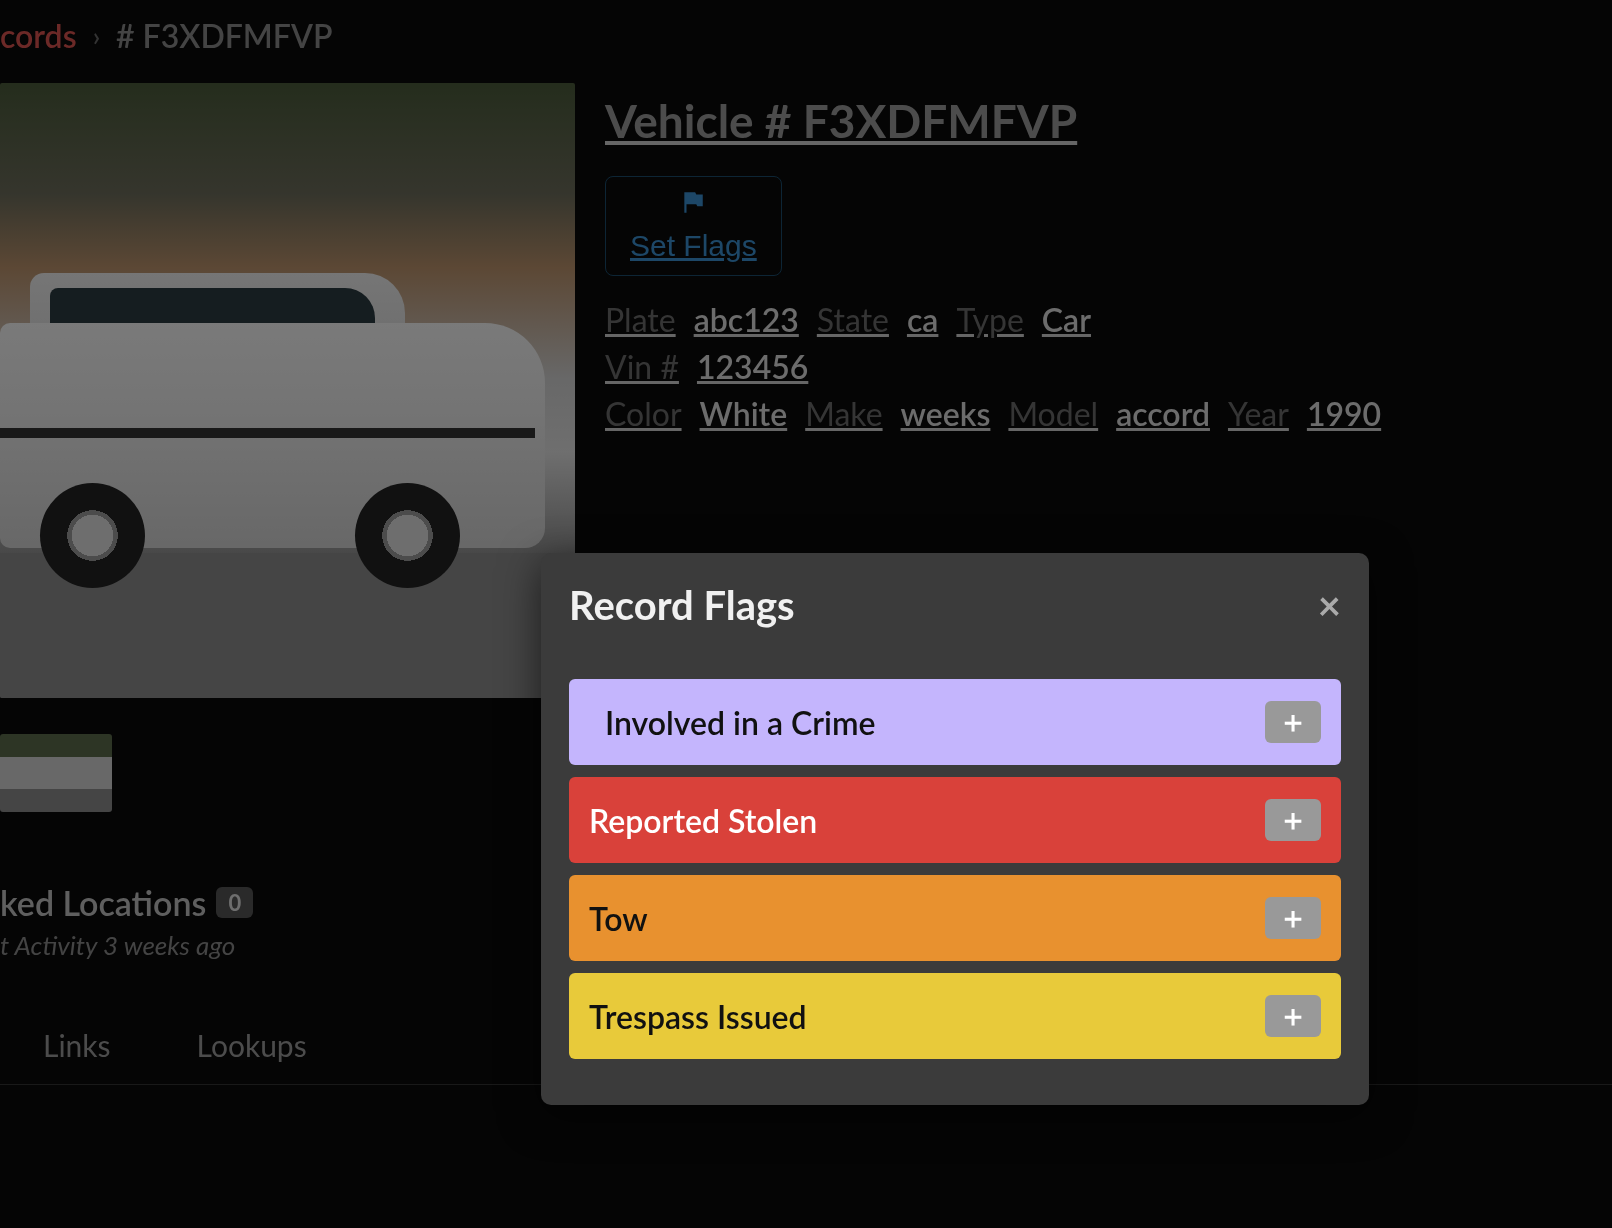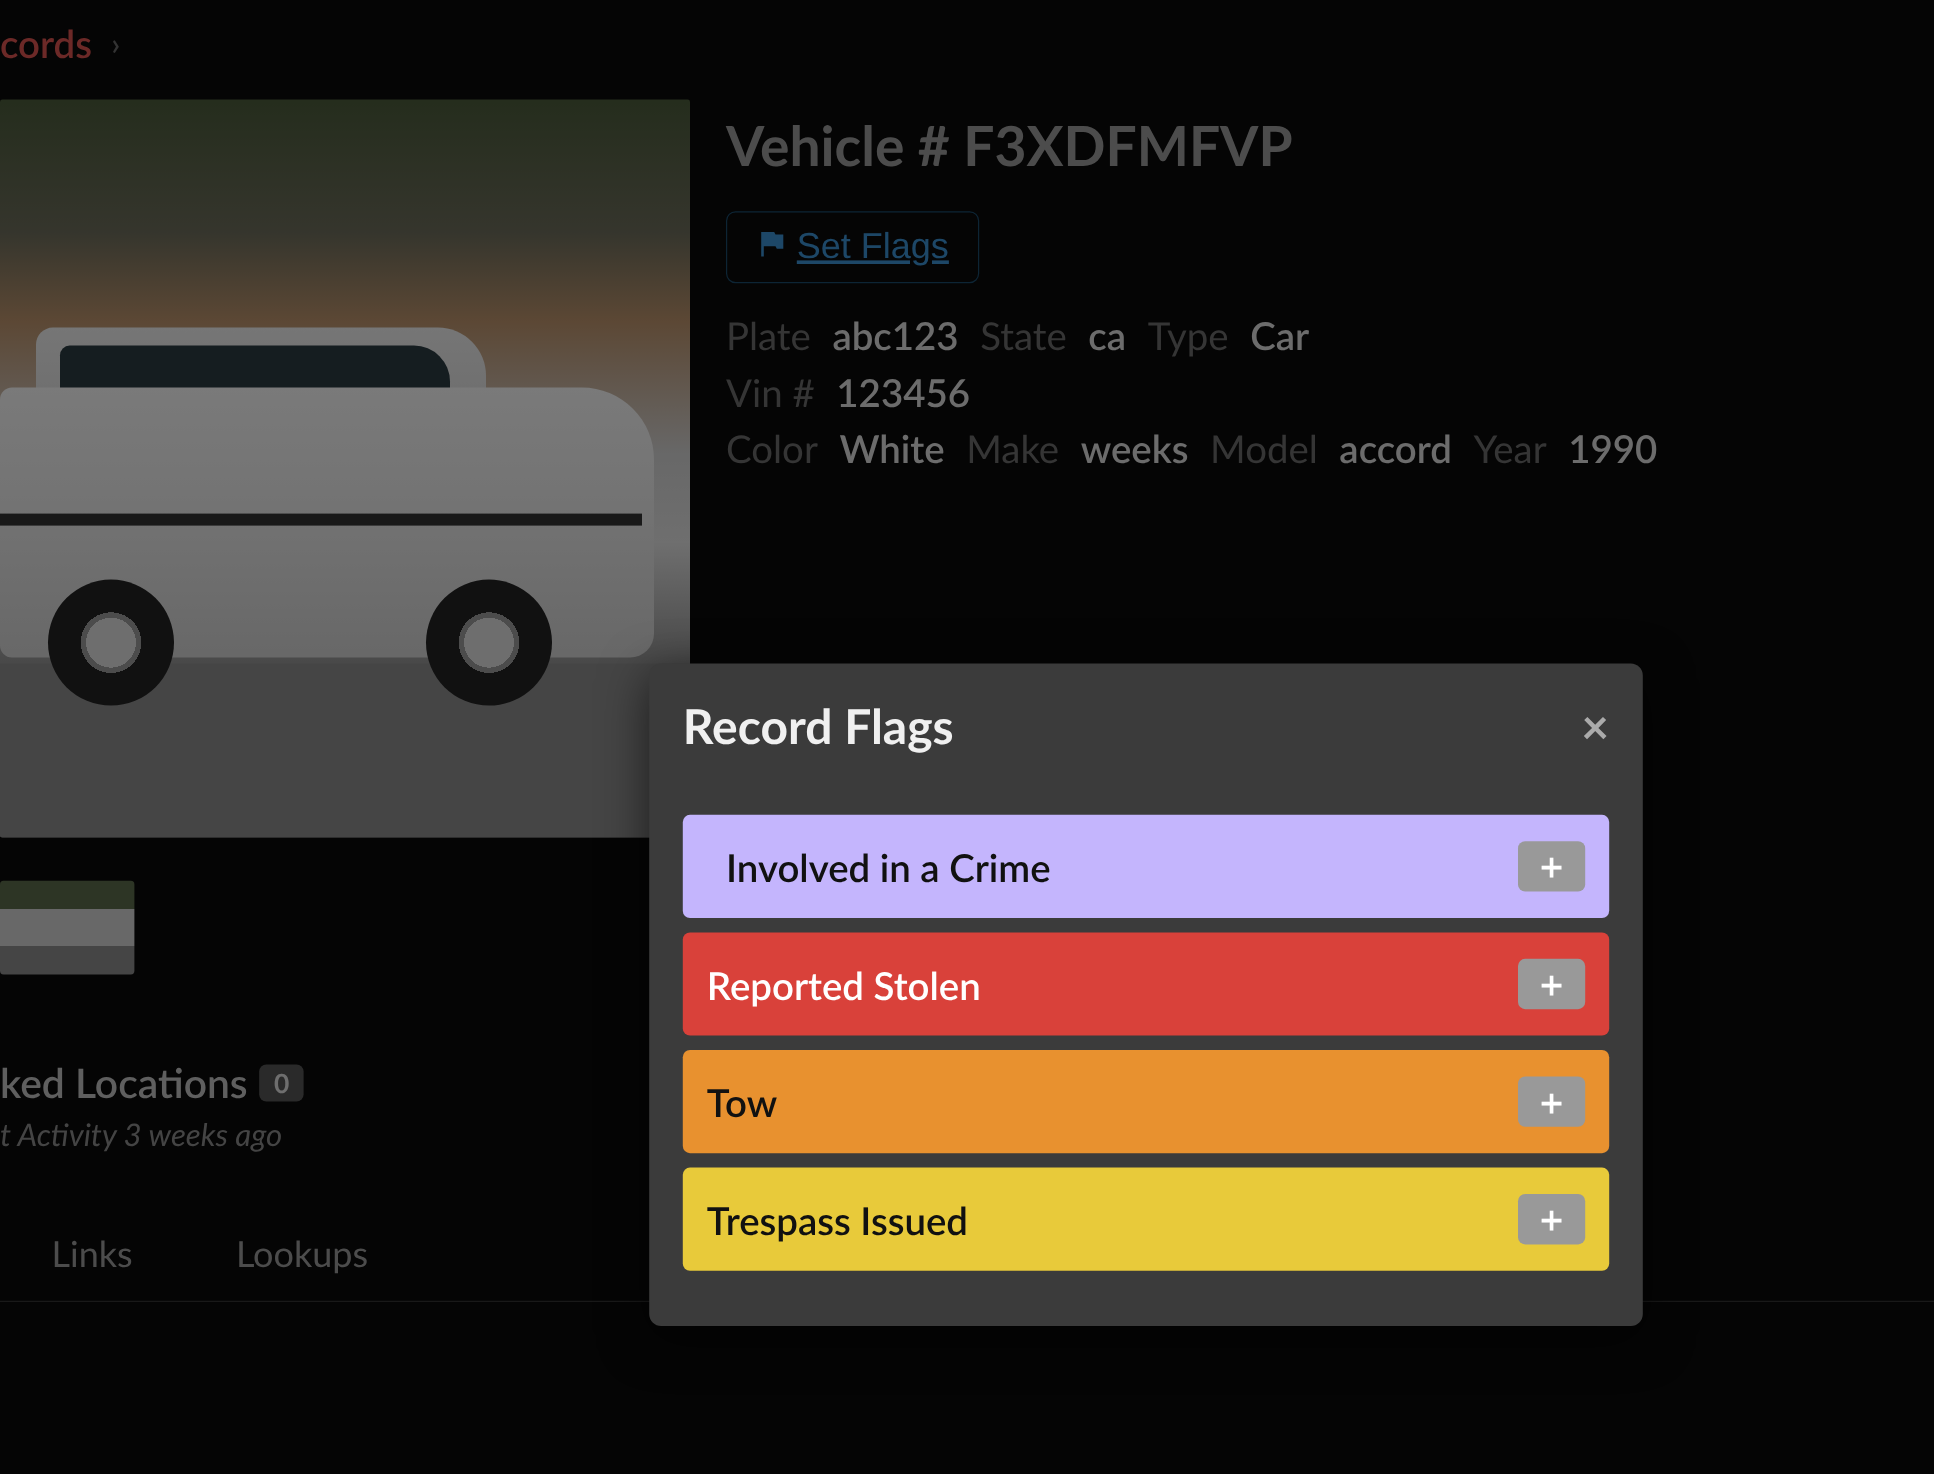--- a/index.html
+++ b/index.html
@@ -26,20 +26,21 @@
     align-items: center;
     gap: 16px;
   }
   .breadcrumb .bc-link { color: #d9534f; cursor: pointer; }
   .breadcrumb .chev { color: #666; font-size: 26px; }
   .breadcrumb .bc-current { color: #888; }
   .main-row {
     display: flex;
     gap: 30px;
     padding: 12px 0 0 0;
+    text-decoration: underline;
   }
   .vehicle-photo {
     width: 575px;
     height: 615px;
     background: linear-gradient(to bottom,
        #4a5a3a 0%, #6b6b5a 18%, #b8906a 30%, #d0d0d0 48%, #dedede 60%, #8a8a8a 78%, #8a8a8a 100%);
     position: relative;
     overflow: hidden;
     border-radius: 2px;
   }
@@ -89,20 +90,21 @@
     align-items: center;
     gap: 8px;
     border: 1px solid #1a4a6a;
     color: #3a8fcf;
     padding: 12px 24px;
     border-radius: 8px;
     font-size: 30px;
     cursor: pointer;
     background: transparent;
     margin-bottom: 24px;
+    flex-direction: column;
   }
   .set-flags-btn .flag-icon { font-size: 24px; }
   .set-flags-btn .lbl { text-decoration: underline; }
   .field-row {
     font-size: 32px;
     color: #888;
     margin-bottom: 8px;
     display: flex;
     flex-wrap: wrap;
     gap: 6px 18px;
@@ -196,20 +198,21 @@
   .content-wrap { position: relative; }
 </style>
 </head>
 <body>
 
 <div class="content-wrap">
 
   <div class="breadcrumb">
     <span class="bc-link">cords</span>
     <span class="chev">›</span>
+    <span class="bc-current"># F3XDFMFVP</span>
   </div>
 
   <div class="main-row">
     <div class="vehicle-photo">
       <div class="ground"></div>
       <div class="car-roof"></div>
       <div class="car-window"></div>
       <div class="car-body"></div>
       <div class="car-stripe"></div>
       <div class="wheel w1"></div>

